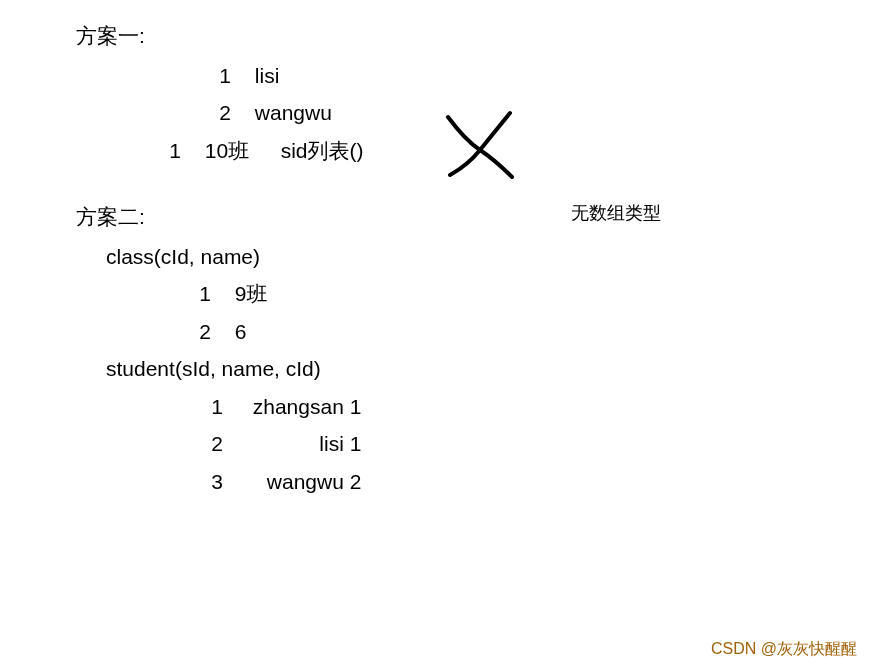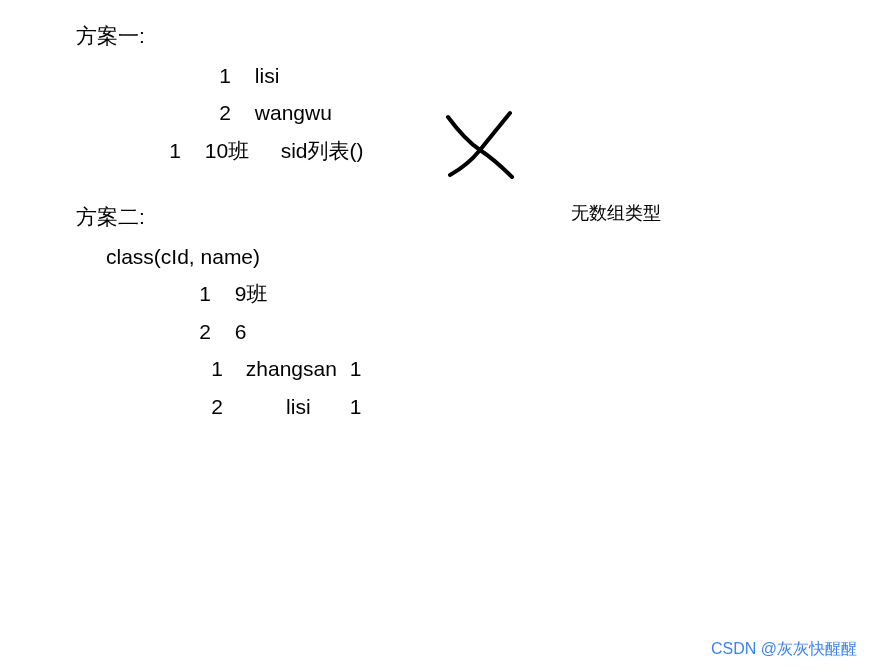--- a/index.html
+++ b/index.html
@@ -36,30 +36,30 @@
     .note {
       position: absolute;
       top: 200px;
       left: 571px;
       font-size: 18px;
     }
     .watermark {
       position: absolute;
       bottom: 10px;
       right: 15px;
-      color: #3b82f6;
+      color: #a16207;
       font-size: 16px;
       pointer-events: none;
     }
     .row2c .cc1 { display:inline-block; width:30px; text-align:right; margin-right:18px; }
     .row2c .cc2 { display:inline-block; text-align:center; }
     .row2c { margin-left:105px; margin-bottom:6px; }
     .row2s { margin-left:125px; margin-bottom:6px; }
     .row2s .sc1 { display:inline-block; width:22px; text-align:right; margin-right:10px; }
-    .row2s .sc2 { display:inline-block; width:105px; text-align:center; }
+    .row2s .sc2 { display:inline-block; width:105px; text-align:right; }
     .row2s .sc3 { display:inline-block; width:22px; text-align:left; }
   </style>
 </head>
 <body>
 
 <div class="content">
 
   <div>
     <div class="plan-title">方案一:</div>
     <div class="row">
@@ -81,29 +81,35 @@
     <div class="plan-title">方案二:</div>
     <div class="schema">class(cId, name)</div>
     <div class="row2c">
       <span class="cc1">1</span>
       <span class="cc2">9班</span>
     </div>
     <div class="row2c">
       <span class="cc1">2</span>
       <span class="cc2">6</span>
     </div>
+    <div class="schema">student(sId, name, cId)</div>
     <div class="row2s">
       <span class="sc1">1</span>
       <span class="sc2">zhangsan</span>
       <span class="sc3">1</span>
     </div>
     <div class="row2s">
       <span class="sc1">2</span>
       <span class="sc2" style="padding-left:14px;">lisi</span>
       <span class="sc3">1</span>
+    </div>
+    <div class="row2s">
+      <span class="sc1">3</span>
+      <span class="sc2">wangwu</span>
+      <span class="sc3">2</span>
     </div>
   </div>
 
 </div>
 
 <div class="x-mark">
   <svg viewBox="0 0 80 80">
     <path d="M 8 12 Q 25 35 40 45 Q 55 55 72 72" stroke="#000" stroke-width="4" fill="none" stroke-linecap="round"></path>
     <path d="M 70 8 Q 52 30 40 45 Q 28 60 10 70" stroke="#000" stroke-width="4" fill="none" stroke-linecap="round"></path>
   </svg>

